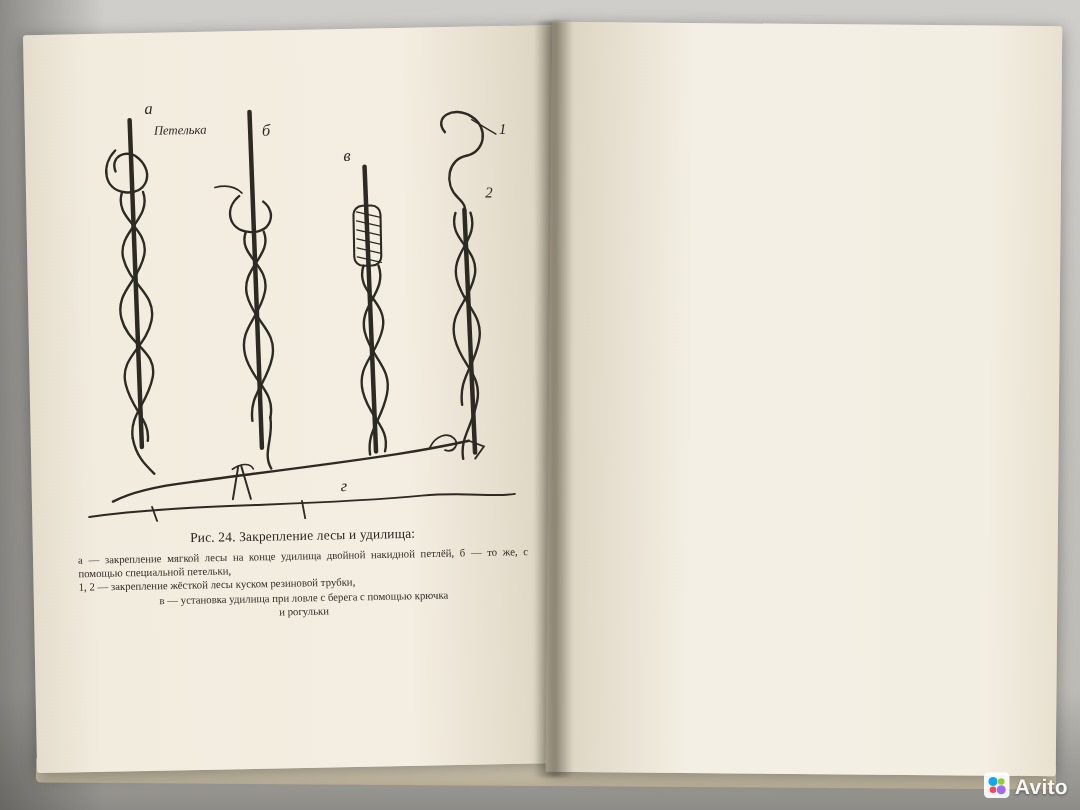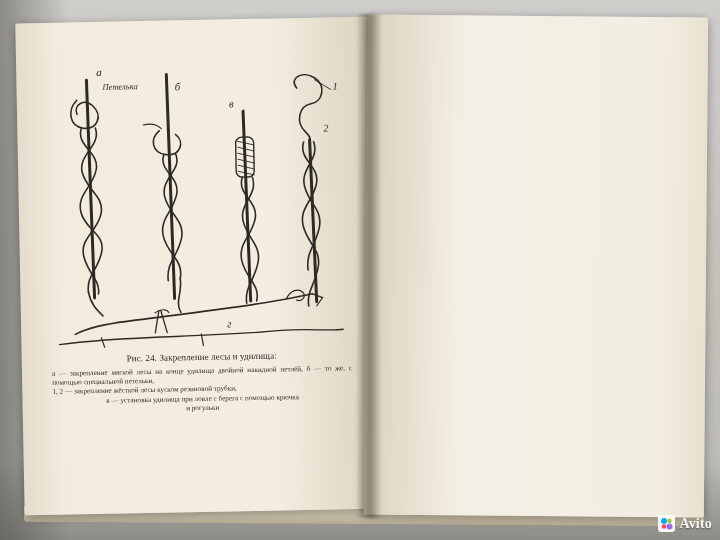--- a/index.html
+++ b/index.html
@@ -130,21 +130,21 @@
     opacity: 0.92;
   }
   .wm-box {
     width: 17px; height: 17px;
     background: #ffffff;
     border-radius: 3px;
     display: flex; align-items: center; justify-content: center;
   }
   .wm-text {
     color: #ffffff;
-    font-family: Liberation Serif, serif;
+    font-family: Liberation Sans, sans-serif;
     font-size: 14px;
     font-weight: bold;
     letter-spacing: 0.2px;
     text-shadow: 0 1px 2px rgba(0,0,0,0.5);
   }
 </style>
 </head>
 <body>
 
 <div id="page">

